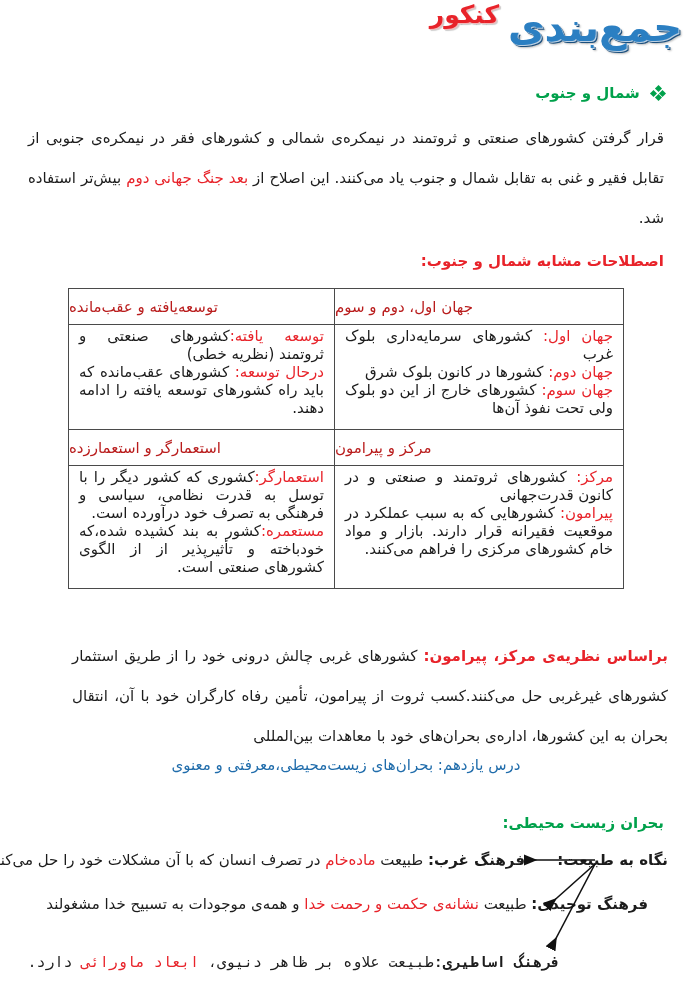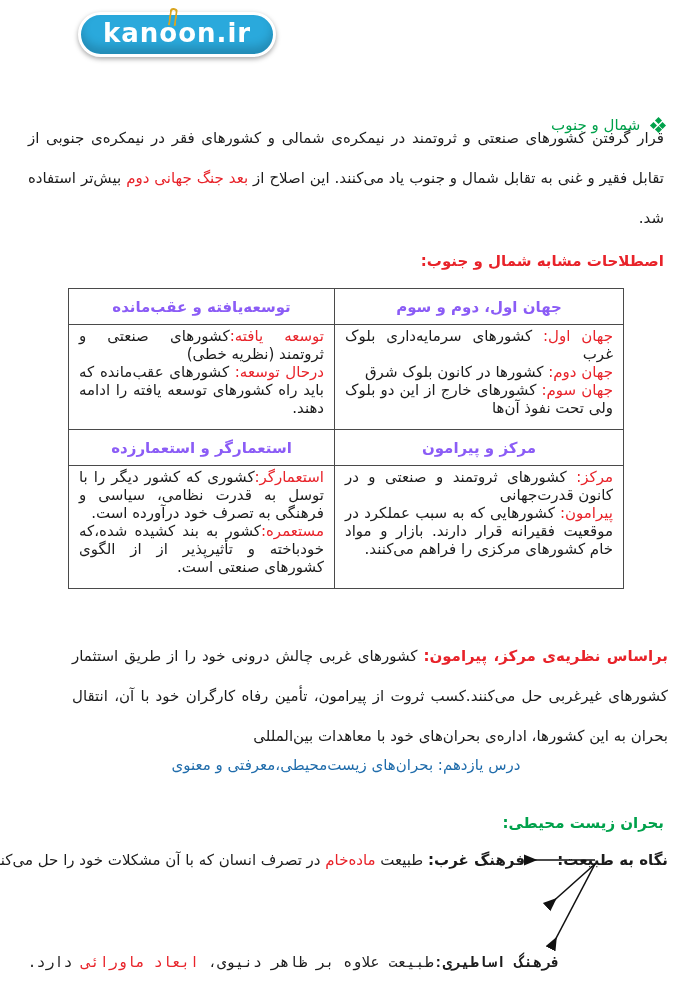--- a/index.html
+++ b/index.html
@@ -27,21 +27,21 @@
   .brand-main {
     display:inline-block; font-size:40px; font-weight:bold; color:#2b7fc2;
     text-shadow:1px 1px 0 #bcd0e2, 2px 2px 0 #1b4f7d, 3px 3px 2px rgba(0,0,0,.25);
   }
   .brand-accent {
     display:inline-block; font-size:25px; font-weight:bold; color:#e8232a;
     position:relative; top:-18px; margin-right:4px;
     text-shadow:1px 1px 0 #f2b9ba, 2px 2px 1px rgba(0,0,0,.2);
   }
   
-  .bullet-heading { position:absolute; top:84px; right:27px; color:#00a14b; font-weight:normal; font-size:15px;margin-top:32px; }
+  .bullet-heading { position:absolute; top:84px; right:27px; color:#00a14b; font-weight:bold; font-size:15px; }
   .diamonds { display:inline-block; position:relative; width:14px; height:14px; margin-left:6px; top:2px; }
   .diamonds span { position:absolute; width:5px; height:5px; background:#00a14b; transform:rotate(45deg); }
   .diamonds .d-t { left:4.5px; top:0; }
   .diamonds .d-r { left:9px;  top:4.5px; }
   .diamonds .d-b { left:4.5px; top:9px; }
   .diamonds .d-l { left:0;    top:4.5px; }
 
   .para { text-align:justify; line-height:40px; direction:rtl; }
   .para1 { position:absolute; top:118px; right:28px; left:28px; }
   .red { color:#e8232a; }
@@ -49,21 +49,21 @@
   .terms-heading { position:absolute; top:252px; right:28px; color:#e8232a; font-weight:bold; }
 
   
   .cmp-table {
     position:absolute; top:288px; right:68px;
     border-collapse:collapse; table-layout:fixed; width:555px;
     direction:rtl; font-size:15px;
   }
   .cmp-table td { border:1px solid #4a4a4a; vertical-align:top; }
   .cmp-table td.th {
-    color:#8b5cf6; font-weight:bold; text-align:center;
+    color:#b91c1c; font-weight:normal; text-align:left;
     height:36px; vertical-align:middle; line-height:20px;
   }
   .cmp-table td.cell { padding:2px 10px 12px 10px; line-height:18px; text-align:justify; }
   .term-line { text-align:justify; }
 
   
   .para2 { position:absolute; top:636px; right:24px; left:24px;margin-left:48px; }
   .lesson-heading {
     position:absolute; top:756px; left:0; width:100%;
     text-align:center; color:#1f6cab; font-weight:normal; font-size:15px;
@@ -78,23 +78,23 @@
   .dg-line1 { top:8px;  right:167px; }
   .dg-line2 { top:52px; right:44px; }
   .dg-line3 { top:110px; right:132px;font-family:Liberation Mono, monospace; }
   .dg-arrows { position:absolute; left:505px; top:0; width:100px; height:120px; }
 </style>
 </head>
 <body>
 
 <div class="page">
 
-  <div class="logo">
-    <span class="paperclip"></span>
-    <span>kanoon.ir</span>
+  <div class="brand-title">
+    <span class="brand-main">جمع‌بندی</span>
+    <span class="brand-accent">کنکور</span>
   </div>
 
   <div class="bullet-heading">
     <span class="diamonds"><span class="d-t"></span><span class="d-r"></span><span class="d-b"></span><span class="d-l"></span></span>
     <span>شمال و جنوب</span>
   </div>
 
   <div class="para para1">
     <span>قرار گرفتن کشورهای صنعتی و ثروتمند در نیمکره‌ی شمالی و کشورهای فقر در نیمکره‌ی جنوبی از تقابل فقیر و غنی به تقابل شمال و جنوب یاد می‌کنند. این اصلاح از </span><span class="red">بعد جنگ جهانی دوم</span><span> بیش‌تر استفاده شد.</span>
   </div>
@@ -146,20 +146,23 @@
   <div class="lesson-heading">درس یازدهم: بحران‌های زیست‌محیطی،معرفتی و معنوی</div>
 
   <div class="crisis-heading">بحران زیست محیطی:</div>
 
   <div class="diagram">
     <div class="dg-label">نگاه به طبیعت:</div>
 
     <div class="dg-line dg-line1">
       <b>فرهنگ غرب:</b><span> طبیعت </span><span class="red">ماده‌خام</span><span> در تصرف انسان که با آن مشکلات خود را حل می‌کند.</span>
     </div>
+    <div class="dg-line dg-line2">
+      <b>فرهنگ توحیدی:</b><span> طبیعت </span><span class="red">نشانه‌ی حکمت و رحمت خدا</span><span> و همه‌ی موجودات به تسبیح خدا مشغولند</span>
+    </div>
     <div class="dg-line dg-line3">
       <b>فرهنگ اساطیری:</b><span>طبیعت علاوه بر ظاهر دنیوی، </span><span class="red">ابعاد ماورائی</span><span> دارد.</span>
     </div>
 
     <svg class="dg-arrows" viewBox="0 0 100 120" xmlns="http://www.w3.org/2000/svg">
       <defs>
         <marker id="ah" markerWidth="9" markerHeight="8" refX="7" refY="4" orient="auto">
           <polygon points="0.5,4 9,0.5 9,7.5" fill="#111"></polygon>
         </marker>
       </defs>

